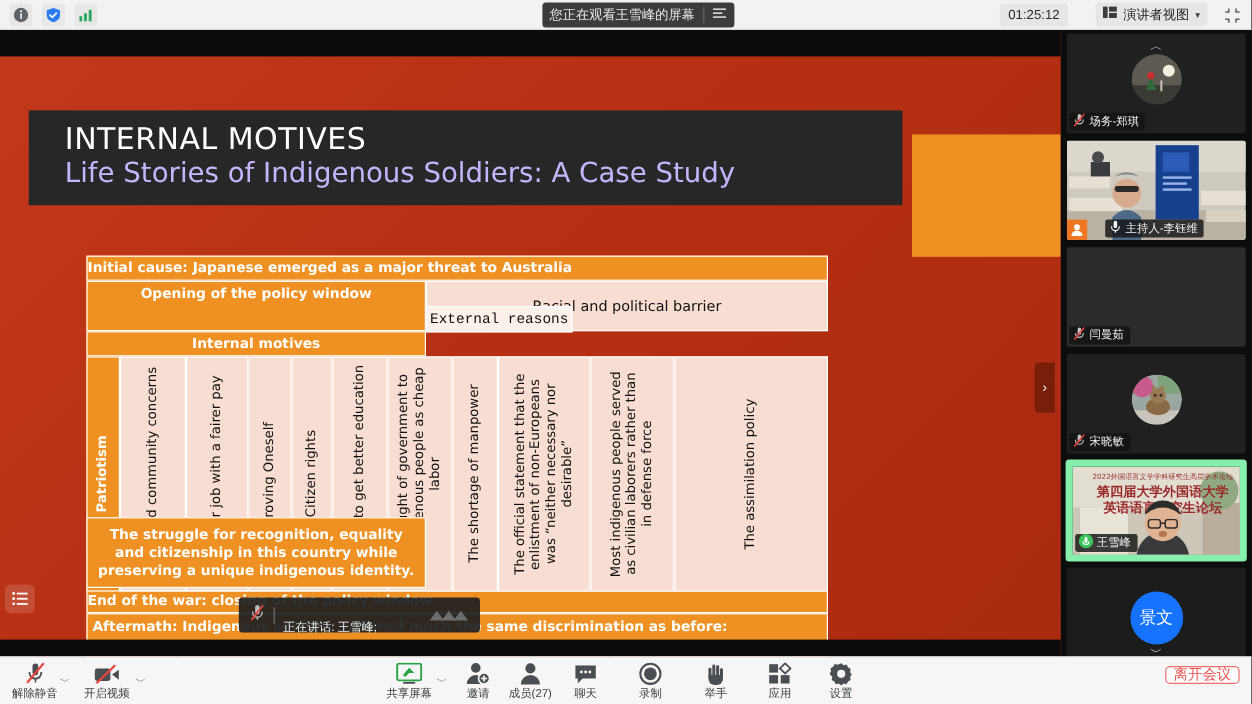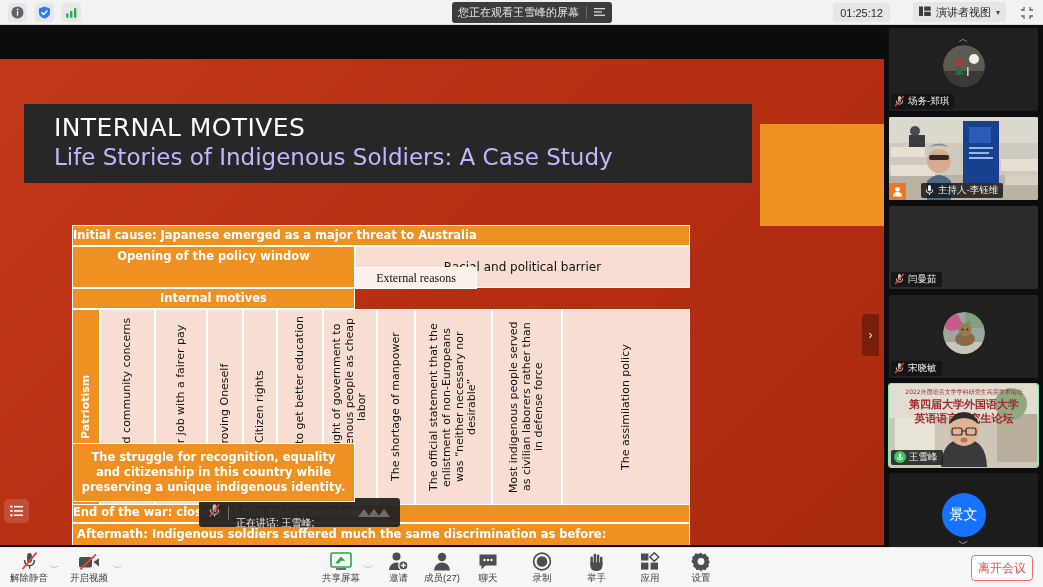--- a/index.html
+++ b/index.html
@@ -46,21 +46,21 @@
     position:absolute; right: 8px; top: 4px; width: 17px; height: 17px;
     display:flex; align-items:center; justify-content:center;
   }
 
   
   .stage {
     position: absolute; left: 0; top: 25px; width: 884px; height: 522px;
     background: #0c0c0c; overflow: hidden;
   }
   .slide {
-    position: absolute; left: 0; top: 12px; width: 992px; height: 522px;
+    position: absolute; left: 0; top: 0; width: 992px; height: 522px;
     background: #bb3213;
     background-image: linear-gradient(135deg, #c2381a 0%, #b62f12 45%, #a82a10 100%);
   }
   .slide::before{
     content:""; position:absolute; left:0; top:0; width:884px; height:22px;
     background:#0b0b0b;
   }
   .slide::after{
     content:""; position:absolute; left:0; bottom:0; width:884px; height:14px;
     background:#0b0b0b;
@@ -104,21 +104,21 @@
   .sub-row { display:flex; width:100%; }
   .hdr-internal {
     flex: 0 0 283px; background:#ef9122; color:#fff; text-align:center;
     font-size: 11.5px; font-weight:700; padding: 2px 0 3px; border:1px solid #fff;
     font-family:"DejaVu Sans","Liberation Sans",sans-serif;
   }
   .hdr-external {
     flex: 0 0 122px; background:#fbf0ea; color:#111; text-align:left;
     font-size: 12px; display:flex; align-items:center; justify-content:center;
     border:1px solid #fff;
-    font-family:Liberation Serif, serif;
+    font-family:Liberation Mono, monospace;
   }
 
   .cols { display:flex; width:100%; height: 196px; }
   .col {
     writing-mode: vertical-rl; transform: rotate(180deg);
     background:#f8ded2; color:#111;
     border:1px solid #fff;
     display:flex; align-items:center; justify-content:center;
     text-align:center; font-size: 11px; line-height: 1.18;
     padding: 6px 2px;
@@ -158,21 +158,21 @@
   
   .panel {
     position:absolute; left: 884px; top: 25px; width: 159px; height: 522px;
     background:#0d0d0d; padding: 2px 4px; display:flex; flex-direction:column; gap:4px;
   }
   .tile {
     position:relative; width: 151px; height: 85px; background:#202020;
     border-radius: 3px; overflow:hidden; flex: 0 0 85px;
     border: 1px solid #0d0d0d;
   }
-  .tile.active { border: 1px solid #86efac; }
+  .tile.active { border: 6px solid #86efac; }
   .tile .nameplate {
     position:absolute; left:2px; bottom:2px; height:15px;
     background: rgba(20,20,20,.82); border-radius:2px;
     display:flex; align-items:center; gap:3px; padding: 0 5px 0 3px;
     font-size: 9.5px; color:#f0f0f0; max-width: 140px;
   }
   .tile .hostbadge {
     position:absolute; left:0; bottom:0; width:17px; height:17px; background:#ef7622;
     display:flex; align-items:center; justify-content:center;
   }
@@ -199,21 +199,21 @@
     background: #f6f6f6; border-top:1px solid #e2e2e2;
   }
   .tool {
     position:absolute; top: 3px; display:flex; flex-direction:column;
     align-items:center; gap:1px; cursor:pointer;
   }
   .tool .lbl { font-size: 9.5px; color:#3c4043; white-space:nowrap; }
   .tool .ico { height: 20px; display:flex; align-items:flex-end; justify-content:center; }
   .caret-sm { position:absolute; top: 14px; font-size: 9px; color:#5f6368; }
   .leave-btn {
-    position:absolute; right: 10px; top: 7px; width: 62px; height: 26px;
+    position:absolute; right: 10px; top: 7px; width: 62px; height: 15px;
     border: 1px solid #f06b6b; border-radius: 4px; color:#e85151;
     display:flex; align-items:center; justify-content:center; font-size: 12px;
     background: #fff;
   }
 </style>
 </head>
 <body>
 
 <div id="app">
 

